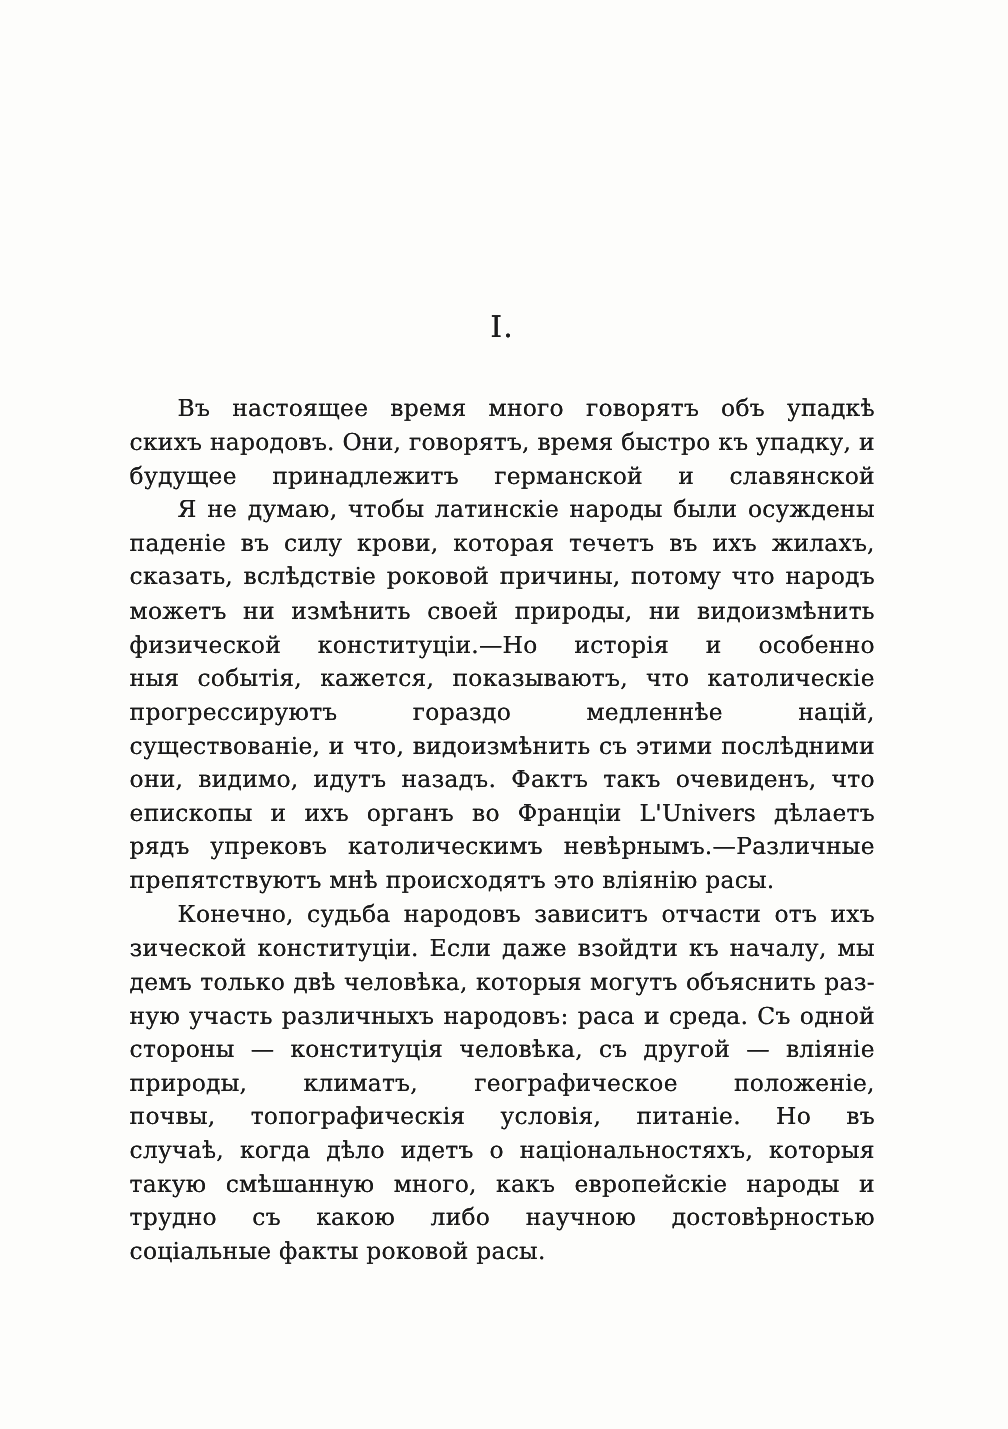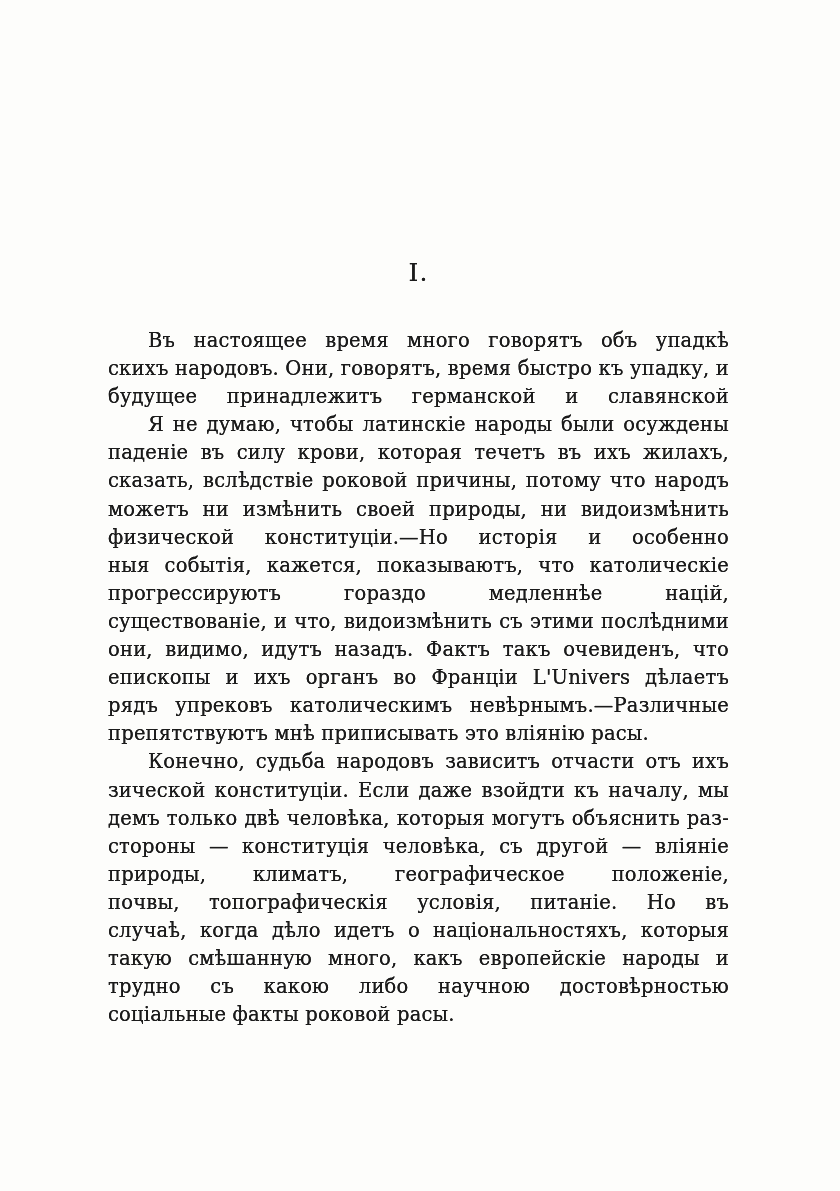--- a/index.html
+++ b/index.html
@@ -77,26 +77,27 @@
         <div class="line">паденіе въ силу крови, которая течетъ въ ихъ жилахъ, такъ</div>
         <div class="line">сказать, вслѣдствіе роковой причины, потому что народъ не</div>
         <div class="line">можетъ ни измѣнить своей природы, ни видоизмѣнить своей</div>
         <div class="line">физической конституціи.—Но исторія и особенно современ-</div>
         <div class="line">ныя событія, кажется, показываютъ, что католическіе народы</div>
         <div class="line">прогрессируютъ гораздо медленнѣе націй, прекратившихъ свое</div>
         <div class="line">существованіе, и что, видоизмѣнить съ этими послѣдними</div>
         <div class="line">они, видимо, идутъ назадъ. Фактъ такъ очевиденъ, что сами</div>
         <div class="line">епископы и ихъ органъ во Франціи L'Univers дѣлаетъ отсюда</div>
         <div class="line">рядъ упрековъ католическимъ невѣрнымъ.—Различные мотивы</div>
-        <div class="line last">препятствуютъ мнѣ приписывать это вліянію расы.</div>
+        <div class="line last">препятствуютъ мнѣ происходятъ это вліянію расы.</div>
       </div>
       <div class="paragraph">
         <div class="line first">Конечно, судьба народовъ зависитъ отчасти отъ ихъ фи-</div>
         <div class="line">зической конституціи. Если даже взойдти къ началу, мы най-</div>
         <div class="line">демъ только двѣ человѣка, которыя могутъ объяснить раз-</div>
+        <div class="line">ную участь различныхъ народовъ: раса и среда. Съ одной</div>
         <div class="line">стороны — конституція человѣка, съ другой — вліяніе внѣшней</div>
         <div class="line">природы, климатъ, географическое положеніе, произведенія</div>
         <div class="line">почвы, топографическія условія, питаніе. Но въ настоящемъ</div>
         <div class="line">случаѣ, когда дѣло идетъ о національностяхъ, которыя имѣютъ</div>
         <div class="line">такую смѣшанную много, какъ европейскіе народы и кото-</div>
         <div class="line">трудно съ какою либо научною достовѣрностью приписывать</div>
         <div class="line last">соціальные факты роковой расы.</div>
       </div>
     </div>
 </div>

